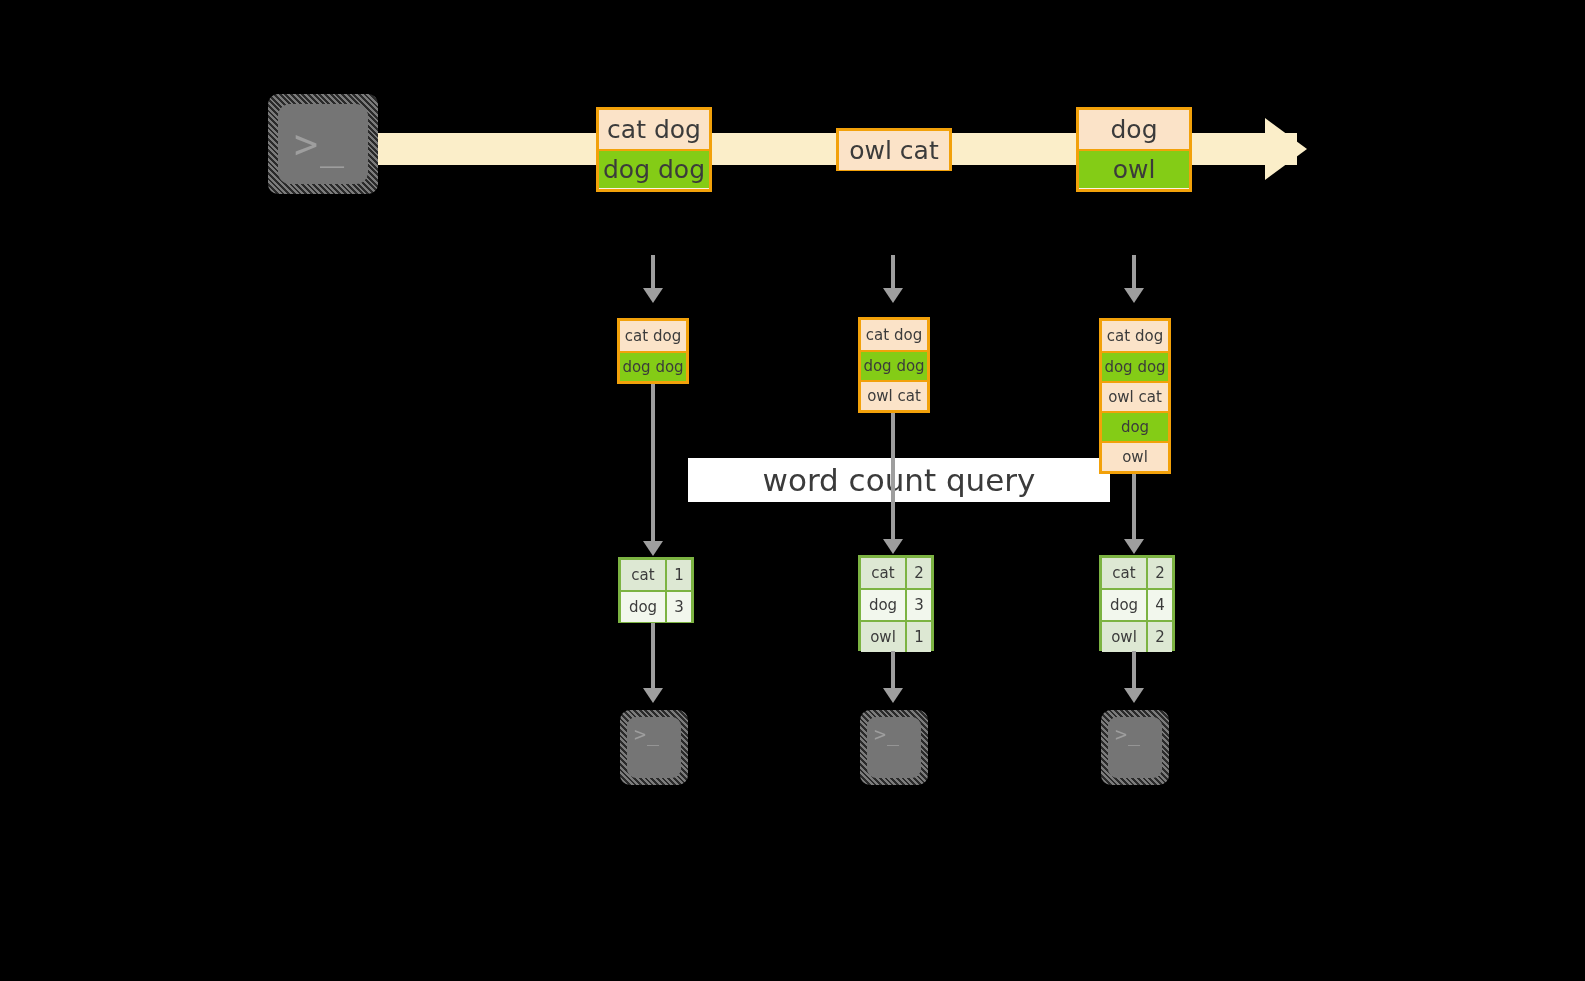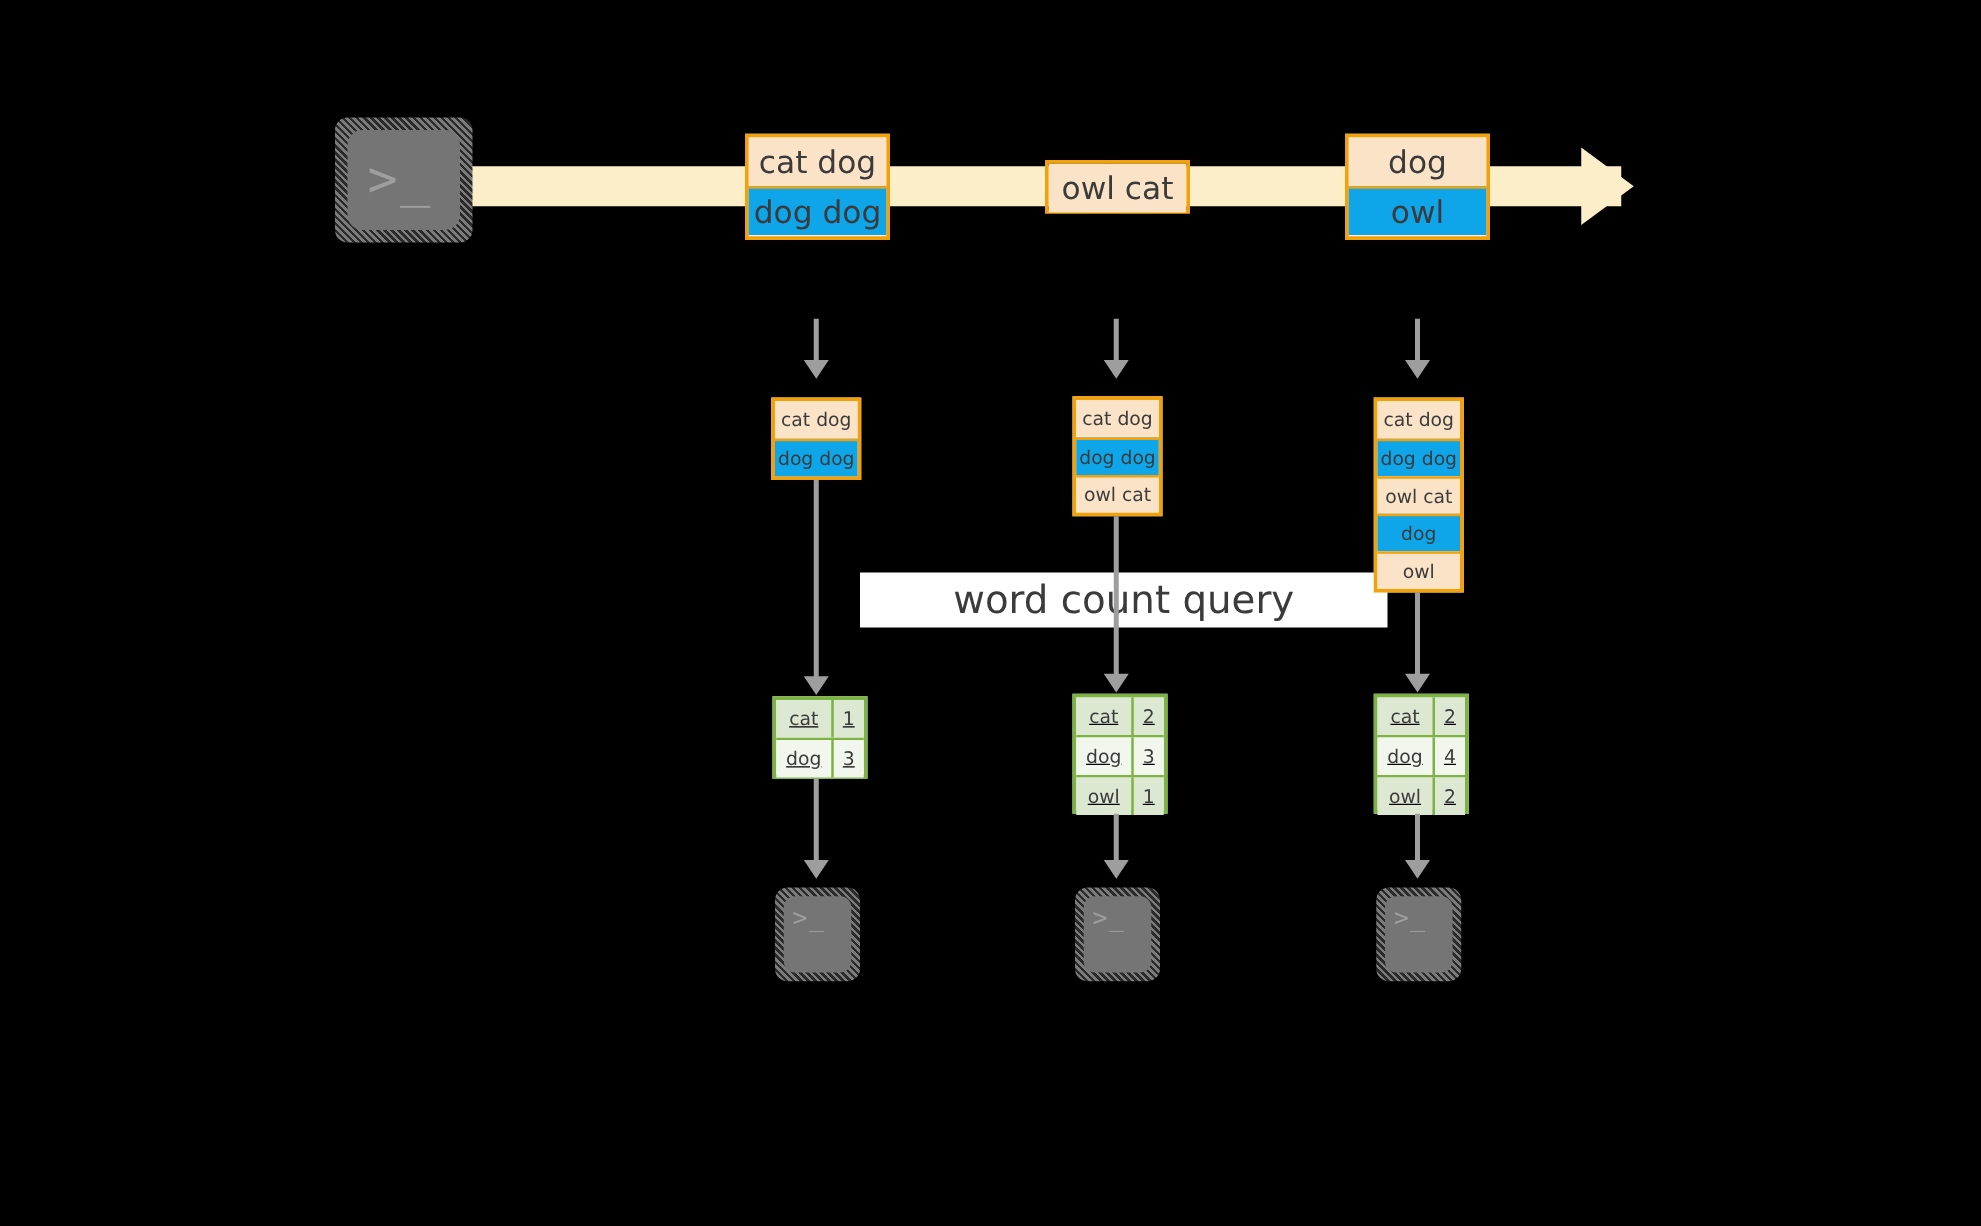--- a/index.html
+++ b/index.html
@@ -21,29 +21,29 @@
 
   
   .stream-shaft{position:absolute;background:#fbeec9;}
   .stream-head{position:absolute;width:0;height:0;}
 
   
   .obox{position:absolute;box-sizing:border-box;border:3px solid #f2a10a;background:#fdf2e4;}
   .obox .row{box-sizing:border-box;display:flex;align-items:center;justify-content:center;
              color:#3b3b3b;white-space:nowrap;}
   .obox .row.shade{background:#fbe3c8;}
-  .obox .row.plain{background:#0ea5e9;}
+  .obox .row.plain{background:#84cc16;}
   .obox .row + .row{border-top:2px solid #f2a10a;}
 
   .obox.big .row{font-size:25px;height:39px;}
   .obox.mini .row{font-size:15px;height:30px;}
 
   
   .gbox{position:absolute;box-sizing:border-box;border:3px solid #7cb342;background:#f1f6ec;}
-  .gbox .grow{display:flex;text-decoration:underline;}
+  .gbox .grow{display:flex;}
   .gbox .grow + .grow{border-top:2px solid #7cb342;}
   .gbox .grow.shade .gcell{background:#dde8d3;}
   .gbox .grow.plain .gcell{background:#f2f7ed;}
   .gbox .gcell{box-sizing:border-box;display:flex;align-items:center;justify-content:center;
                font-size:15px;height:30px;color:#3b3b3b;}
   .gbox .gcell.word{width:44px;}
   .gbox .gcell.num{width:26px;border-left:2px solid #7cb342;}
 
   
   .vline{position:absolute;background:#9e9e9e;width:4px;}

